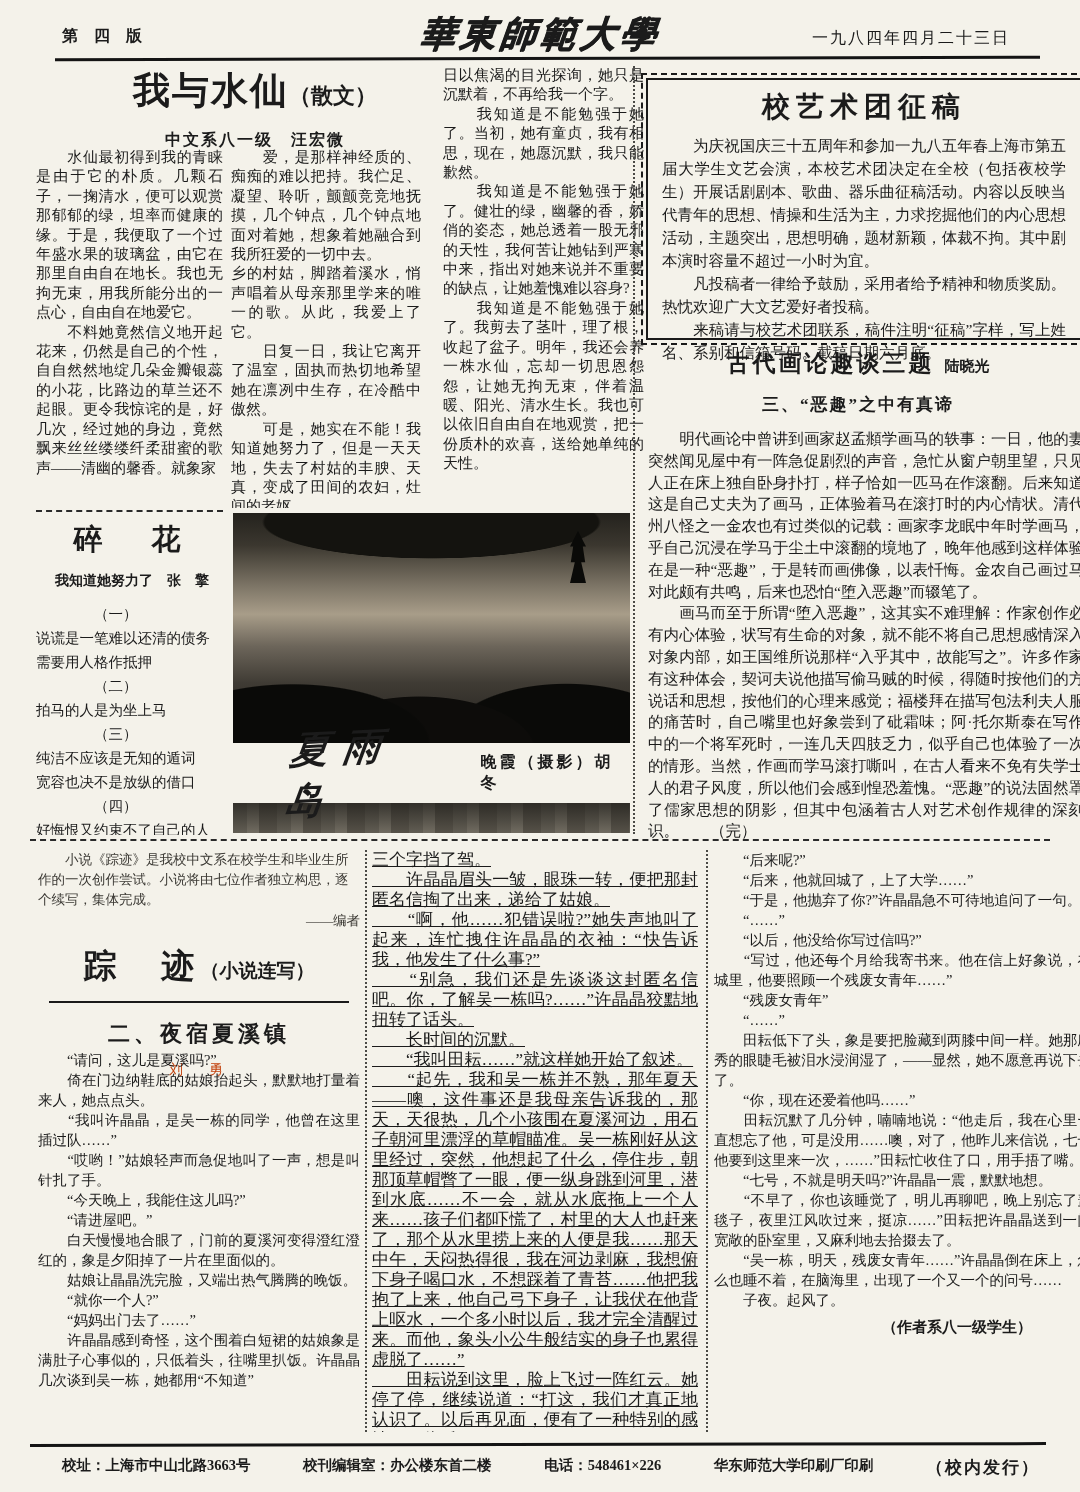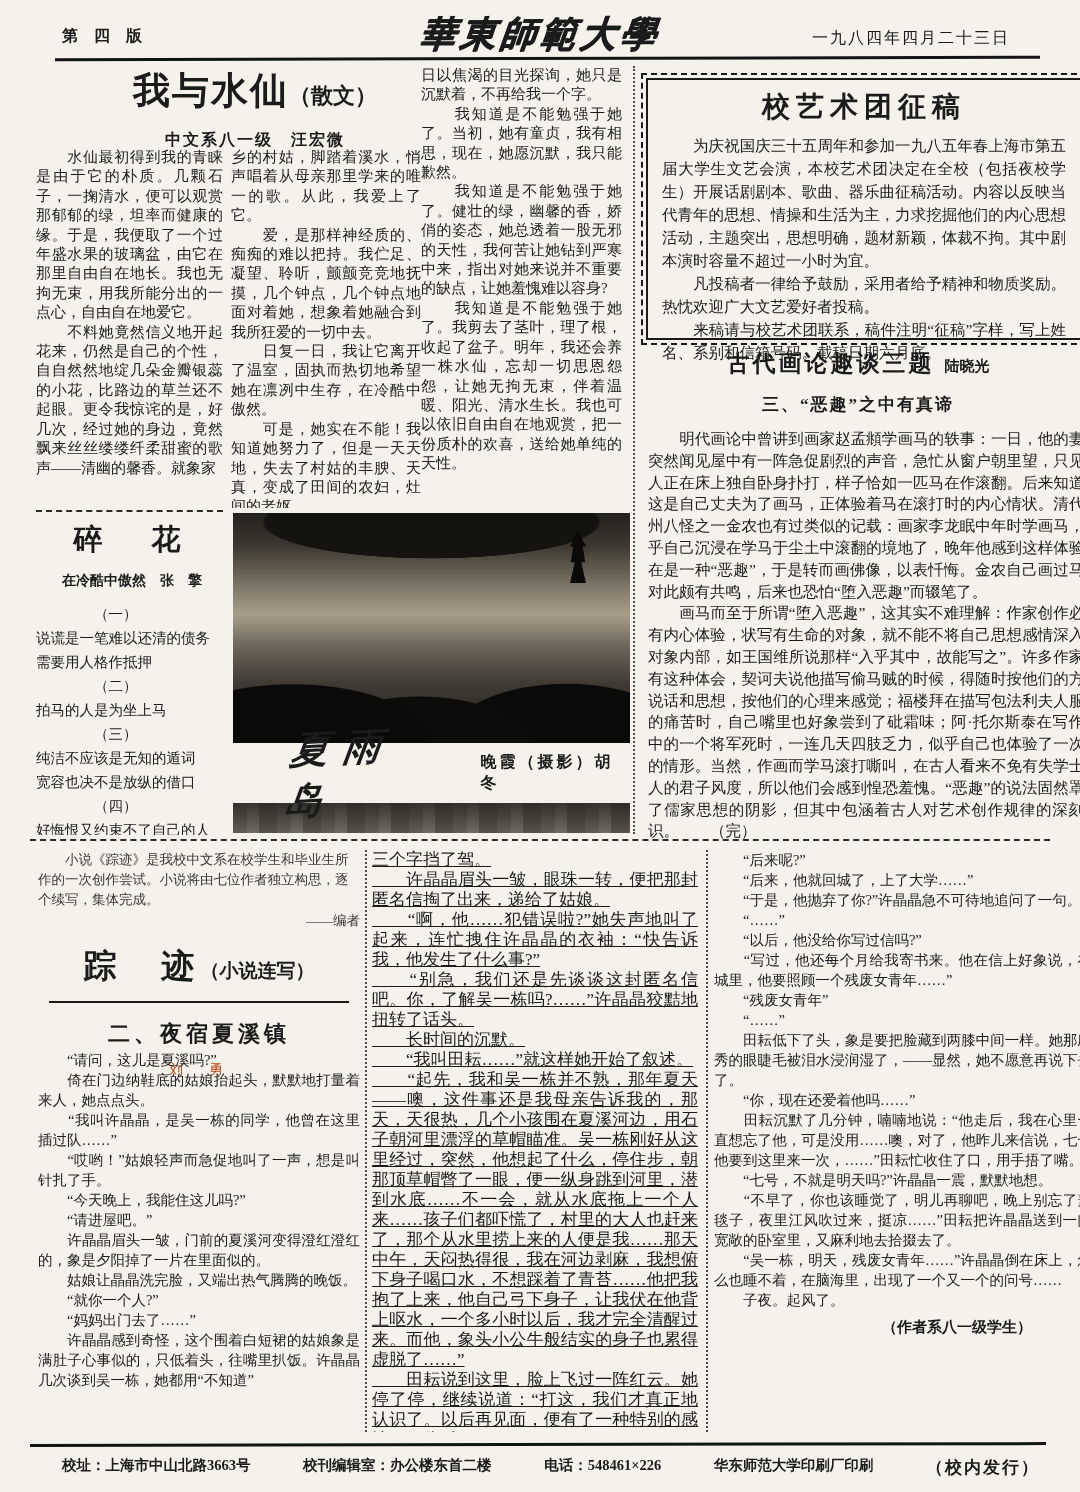--- a/index.html
+++ b/index.html
@@ -17,21 +17,21 @@
   p{margin:0;text-align:justify;}
   .cols p{line-height:19px;}
   .smallnote{color:#33312e;}
   
   .art1-head{position:absolute;left:90px;top:66px;width:330px;text-align:center;}
   .art1-title{font-size:37px;font-weight:bold;letter-spacing:2px;display:inline;}
   .art1-suffix{font-size:22px;font-weight:bold;display:inline;}
   .art1-author{margin-top:14px;font-size:16px;font-weight:bold;letter-spacing:2px;}
   .a1c1{position:absolute;left:36px;top:148px;width:187px;height:358px;overflow:hidden;font-size:15px;}
   .a1c2{position:absolute;left:231px;top:148px;width:190px;height:360px;overflow:hidden;font-size:15px;}
-  .a1c3{position:absolute;left:421px;top:66px;width:201px;height:442px;overflow:hidden;font-size:15px;}
+  .a1c3{position:absolute;left:443px;top:66px;width:201px;height:442px;overflow:hidden;font-size:15px;}
   .a1c3 p,.a1c2 p,.a1c1 p{line-height:19.4px;}
   .divider-arrows{position:absolute;left:36px;top:510px;width:187px;height:0;
                   border-top:2px dashed #2a2a2a;}
   
   .poem{position:absolute;left:36px;top:520px;width:192px;height:315px;overflow:hidden;text-align:center;}
   .poem-title{font-size:29px;font-weight:bold;letter-spacing:10px;}
   .poem-author{margin-top:12px;font-size:14px;font-weight:bold;}
   .poem-body{margin-top:12px;text-align:left;font-size:14.5px;}
   .poem-body p{line-height:24px;text-align:left;}
   
@@ -108,36 +108,36 @@
 
   <div class="art1-head">
     <div><span class="art1-title">我与水仙</span><span class="art1-suffix">（散文）</span></div>
     <div class="art1-author">中文系八一级　汪宏微</div>
   </div>
   <div class="cols a1c1">
       <p>　　水仙最初得到我的青睐是由于它的朴质。几颗石子，一掬清水，便可以观赏那郁郁的绿，坦率而健康的缘。于是，我便取了一个过年盛水果的玻璃盆，由它在那里自由自在地长。我也无拘无束，用我所能分出的一点心，自由自在地爱它。</p>
       <p>　　不料她竟然信义地开起花来，仍然是自己的个性，自自然然地绽几朵金瓣银蕊的小花，比路边的草兰还不起眼。更令我惊诧的是，好几次，经过她的身边，竟然飘来丝丝缕缕纤柔甜蜜的歌声——清幽的馨香。就象家</p>
     </div>
   <div class="cols a1c2">
+      <p>　　爱，是那样神经质的、痴痴的难以把持。我伫足、凝望、聆听，颤颤竞竞地抚摸，几个钟点，几个钟点地面对着她，想象着她融合到我所狂爱的一切中去。</p>
       <p>乡的村姑，脚踏着溪水，悄声唱着从母亲那里学来的唯一的歌。从此，我爱上了它。</p>
-      <p>　　爱，是那样神经质的、痴痴的难以把持。我伫足、凝望、聆听，颤颤竞竞地抚摸，几个钟点，几个钟点地面对着她，想象着她融合到我所狂爱的一切中去。</p>
       <p>　　日复一日，我让它离开了温室，固执而热切地希望她在凛冽中生存，在冷酷中傲然。</p>
       <p>　　可是，她实在不能！我知道她努力了，但是一天天地，失去了村姑的丰腴、天真，变成了田间的农妇，灶间的老妪。</p>
     </div>
   <div class="cols a1c3">
       <p>日以焦渴的目光探询，她只是沉默着，不再给我一个字。</p>
       <p>　　我知道是不能勉强于她了。当初，她有童贞，我有相思，现在，她愿沉默，我只能歉然。</p>
       <p>　　我知道是不能勉强于她了。健壮的绿，幽馨的香，娇俏的姿态，她总透着一股无邪的天性，我何苦让她钻到严寒中来，指出对她来说并不重要的缺点，让她羞愧难以容身?</p>
       <p>　　我知道是不能勉强于她了。我剪去了茎叶，理了根，收起了盆子。明年，我还会养一株水仙，忘却一切思恩怨怨，让她无拘无束，伴着温暖、阳光、清水生长。我也可以依旧自由自在地观赏，把一份质朴的欢喜，送给她单纯的天性。</p>
     </div>
   <div class="divider-arrows"></div>
 
   <div class="poem">
     <div class="poem-title">碎　花</div>
-    <div class="poem-author">在冷酷中傲然　张　擎</div>
+    <div class="poem-author">我知道她努力了　张　擎</div>
     <div class="poem-body">
         <p>　　　　（一）</p>
         <p>说谎是一笔难以还清的债务</p>
         <p>需要用人格作抵押</p>
         <p>　　　　（二）</p>
         <p>拍马的人是为坐上马</p>
         <p>　　　　（三）</p>
         <p>纯洁不应该是无知的遁词</p>
         <p>宽容也决不是放纵的借口</p>
         <p>　　　　（四）</p>
@@ -185,21 +185,21 @@
     <div class="novel-chapter">二、夜宿夏溪镇</div>
     <div class="novel-author">刘　勇</div>
   </div>
   <div class="cols nc1">
       <p>　　“请问，这儿是夏溪吗?”</p>
       <p>　　倚在门边纳鞋底的姑娘抬起头，默默地打量着来人，她点点头。</p>
       <p>　　“我叫许晶晶，是吴一栋的同学，他曾在这里插过队……”</p>
       <p>　　“哎哟！”姑娘轻声而急促地叫了一声，想是叫针扎了手。</p>
       <p>　　“今天晚上，我能住这儿吗?”</p>
       <p>　　“请进屋吧。”</p>
-      <p>　　许晶晶眉头一皱，门前的夏溪河变得澄红澄红的，象是夕阳掉了一片在里面似的。</p>
+      <p>　　白天慢慢地合眼了，门前的夏溪河变得澄红澄红的，象是夕阳掉了一片在里面似的。</p>
       <p>　　姑娘让晶晶洗完脸，又端出热气腾腾的晚饭。</p>
       <p>　　“就你一个人?”</p>
       <p>　　“妈妈出门去了……”</p>
       <p>　　许晶晶感到奇怪，这个围着白短裙的姑娘象是满肚子心事似的，只低着头，往嘴里扒饭。许晶晶几次谈到吴一栋，她都用“不知道”</p>
     </div>
   <div class="cols nc2">
       <p>三个字挡了驾。</p>
       <p>　　许晶晶眉头一皱，眼珠一转，便把那封匿名信掏了出来，递给了姑娘。</p>
       <p>　　“啊，他……犯错误啦?”她失声地叫了起来，连忙拽住许晶晶的衣袖：“快告诉我，他发生了什么事?”</p>
       <p>　　“别急，我们还是先谈谈这封匿名信吧。你，了解吴一栋吗?……”许晶晶狡黠地扭转了话头。</p>

